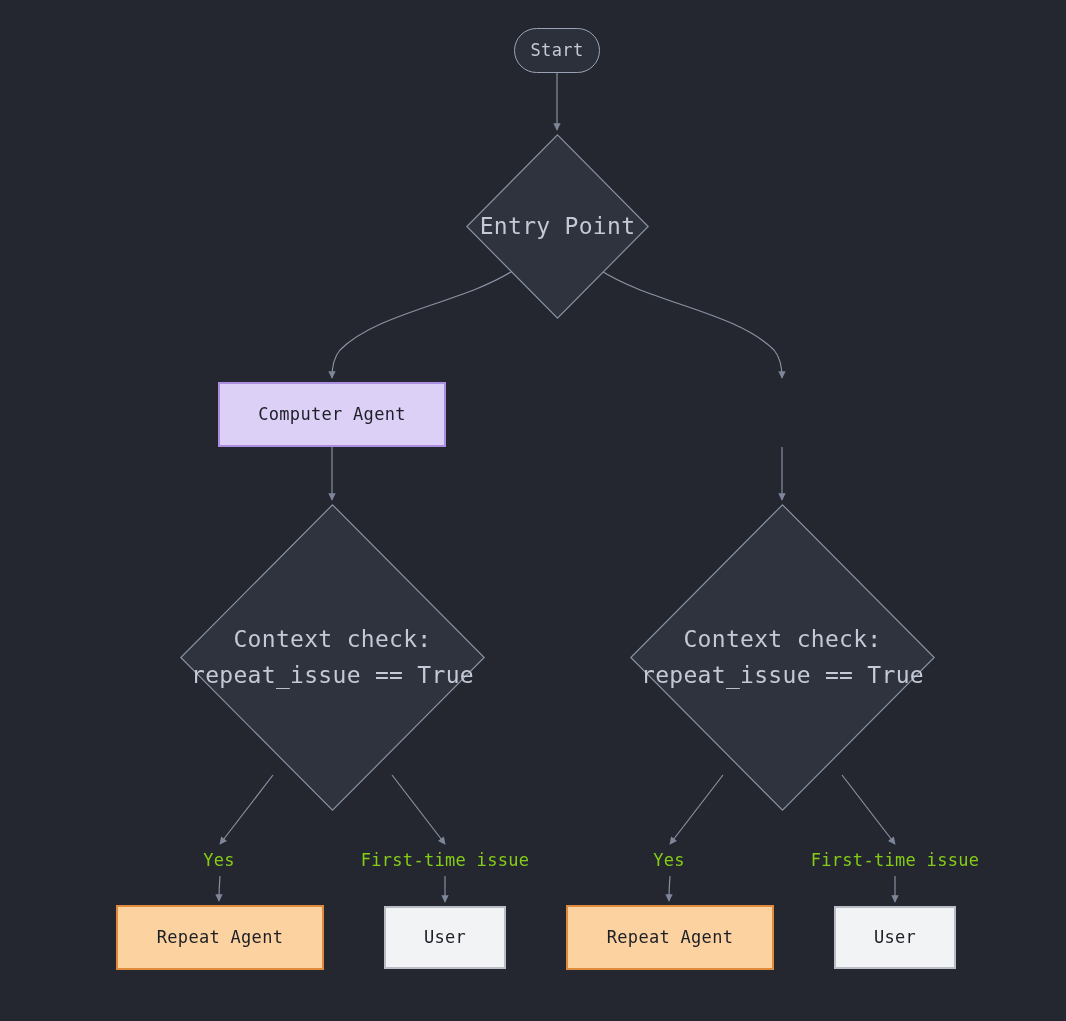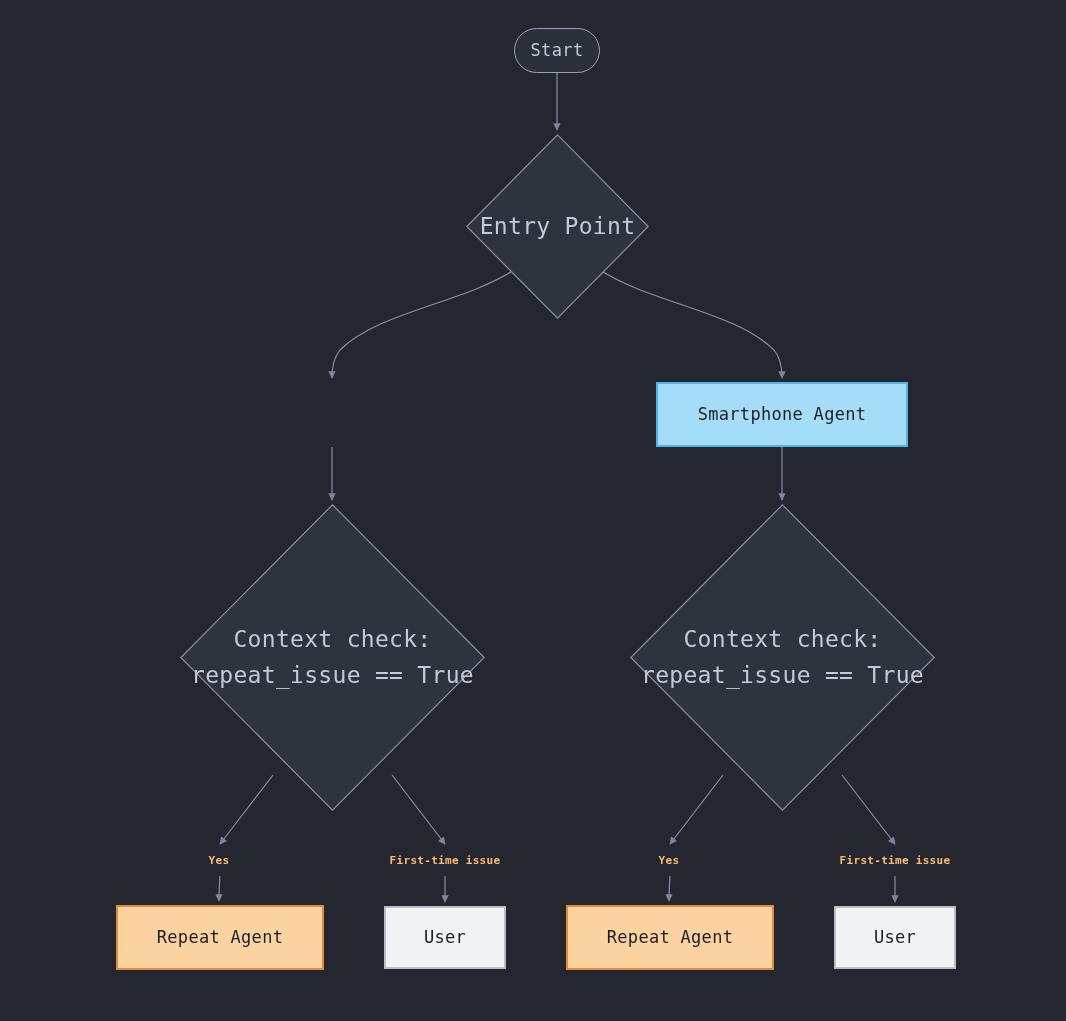--- a/index.html
+++ b/index.html
@@ -137,26 +137,25 @@
     left: 826px; top: 906px;
     width: 122px; height: 63px;
     background: #f2f3f4;
     border-color: #b9bec6;
     color: #1c1f26;
   }
 
   
   .edge-label {
     position: absolute;
-    color: #fdba74;
-    font-size: 11px;
+    color: #84cc16;
+    font-size: 17px;
     white-space: pre;
     letter-spacing: 0.3px;
     transform: translate(-50%, -50%);
-    font-weight: bold;
   }
 </style>
 </head>
 <body>
 
 <div id="canvas">
 
   <svg id="edge-layer" viewBox="0 0 1066 1021" xmlns="http://www.w3.org/2000/svg">
     <defs>
       <marker id="arrow" markerWidth="9" markerHeight="9" refX="7.2" refY="4.5" orient="auto" markerUnits="userSpaceOnUse">
@@ -194,24 +193,24 @@
     <span>Start</span>
   </div>
 
   <div class="diamond-wrap diamond-entry">
     <svg viewBox="0 0 183 185" preserveAspectRatio="none">
       <polygon points="91.5,0.8 182.2,92.5 91.5,184.2 0.8,92.5" fill="#2f333d" stroke="#8b93a5" stroke-width="1.15"></polygon>
     </svg>
     <span class="diamond-label">Entry Point</span>
   </div>
 
-
-  <div class="node rect node-smartphone-agent">
-    <span>Smartphone Agent</span>
-  </div>
+  <div class="node rect node-computer-agent">
+    <span>Computer Agent</span>
+  </div>
+
 
   <div class="diamond-wrap diamond-ctx-left">
     <svg viewBox="0 0 305 307" preserveAspectRatio="none">
       <polygon points="152.5,0.8 304.2,153.5 152.5,306.2 0.8,153.5" fill="#2f333d" stroke="#8b93a5" stroke-width="1.15"></polygon>
     </svg>
     <span class="diamond-label">Context check:
 repeat_issue == True</span>
   </div>
 
   <div class="diamond-wrap diamond-ctx-right">

